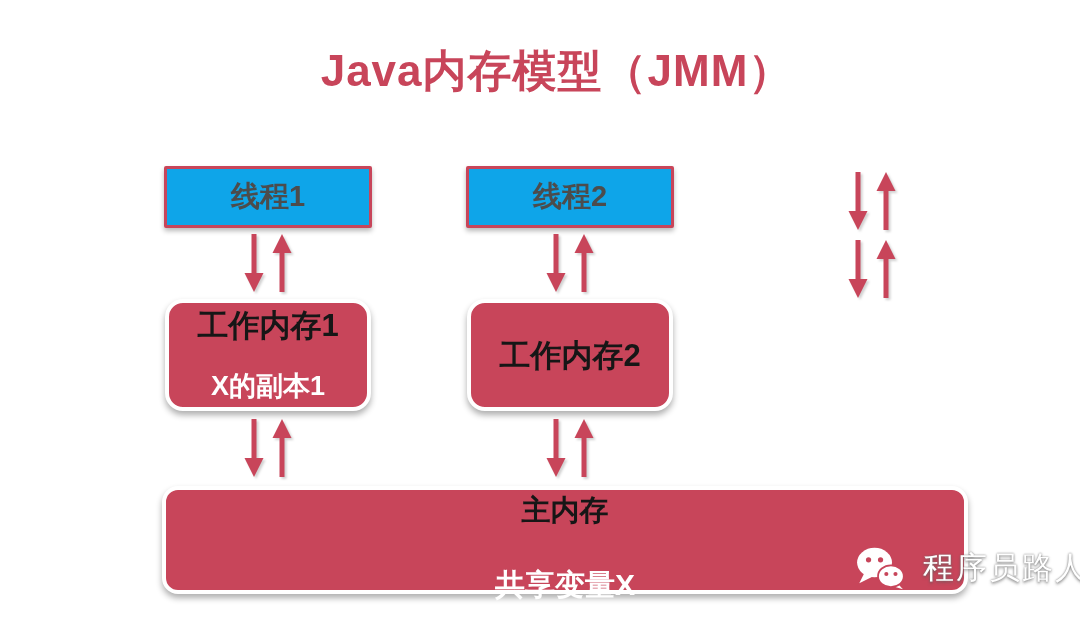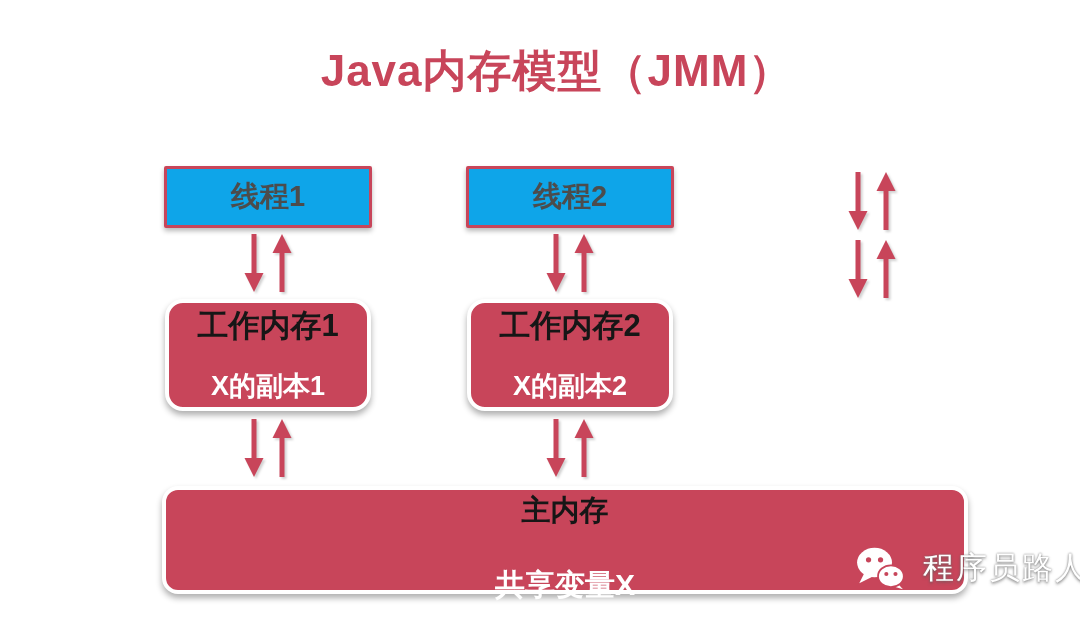--- a/index.html
+++ b/index.html
@@ -120,21 +120,20 @@
         <line x1="21" y1="2" x2="21" y2="43"></line>
         <polygon points="21,60 11.5,41 30.5,41"></polygon>
       </g>
       <g>
         <line x1="49" y1="60" x2="49" y2="19"></line>
         <polygon points="49,2 39.5,21 58.5,21"></polygon>
       </g>
     </svg>
     <div class="work-box">
       <span class="work-title">工作内存2</span>
-      <span class="work-copy">X的副本2</span>
     </div>
     <svg class="arrow-pair second" viewBox="0 0 70 62">
       <g>
         <line x1="21" y1="2" x2="21" y2="43"></line>
         <polygon points="21,60 11.5,41 30.5,41"></polygon>
       </g>
       <g>
         <line x1="49" y1="60" x2="49" y2="19"></line>
         <polygon points="49,2 39.5,21 58.5,21"></polygon>
       </g>

